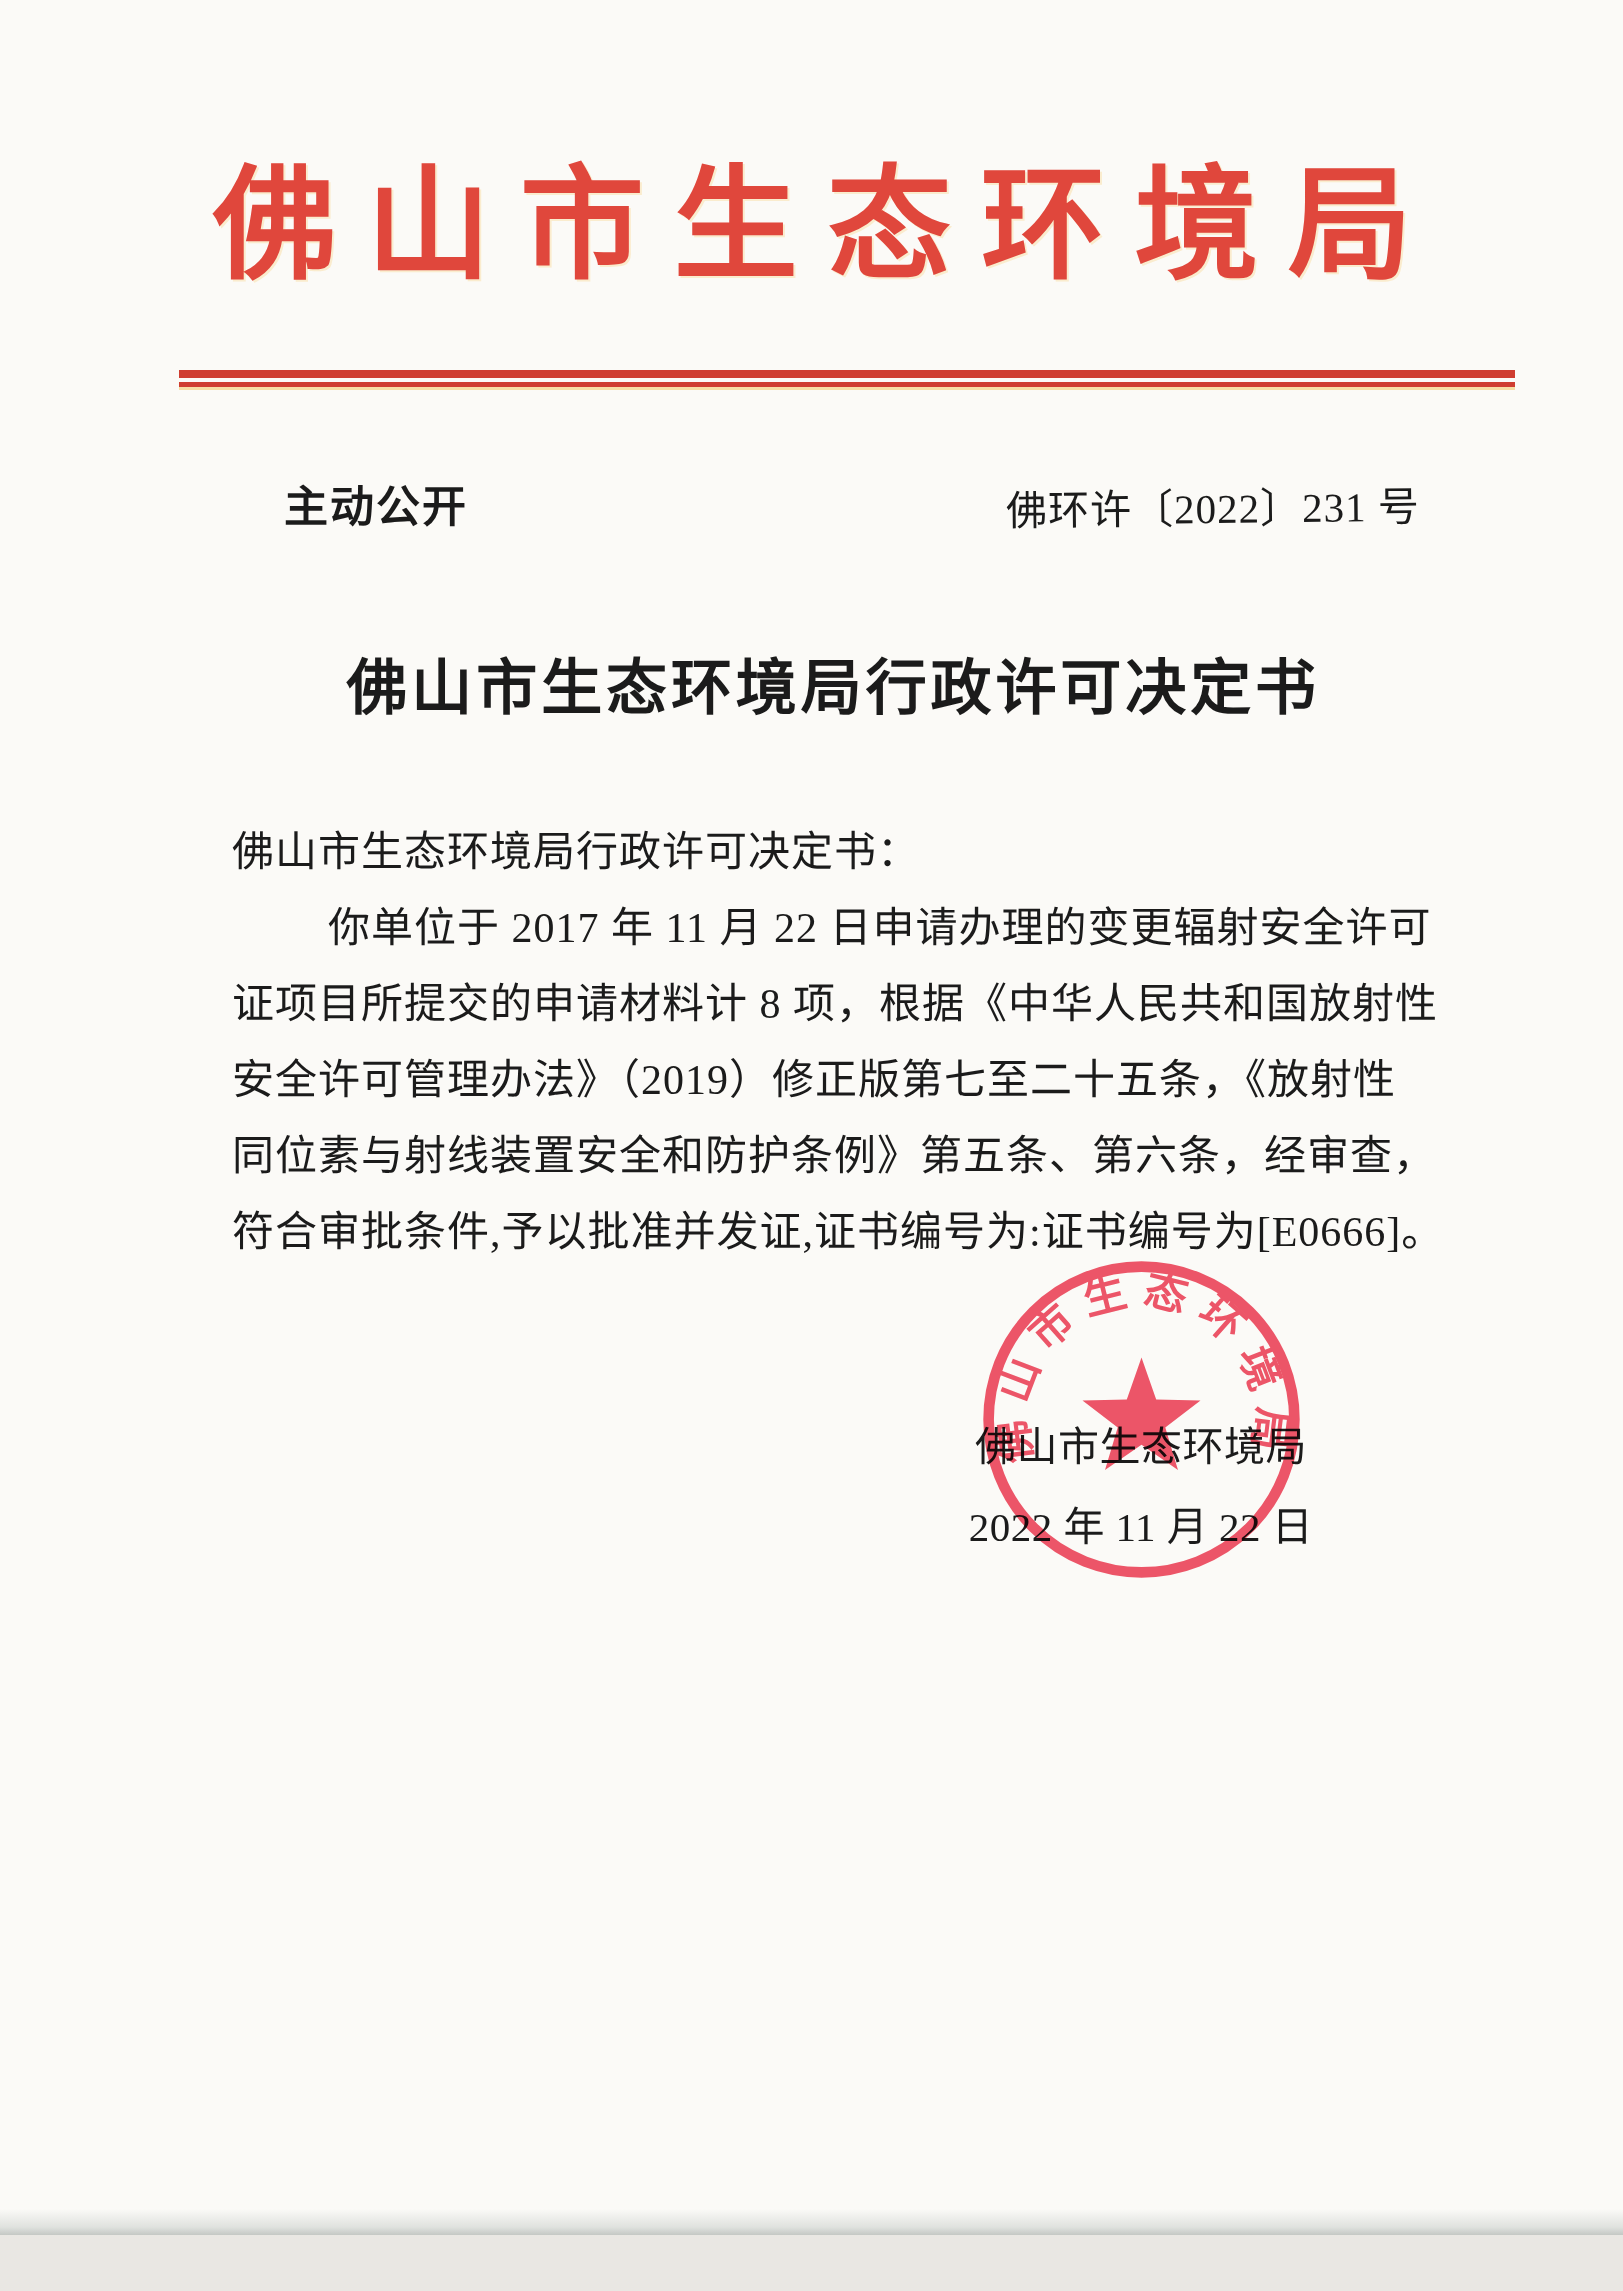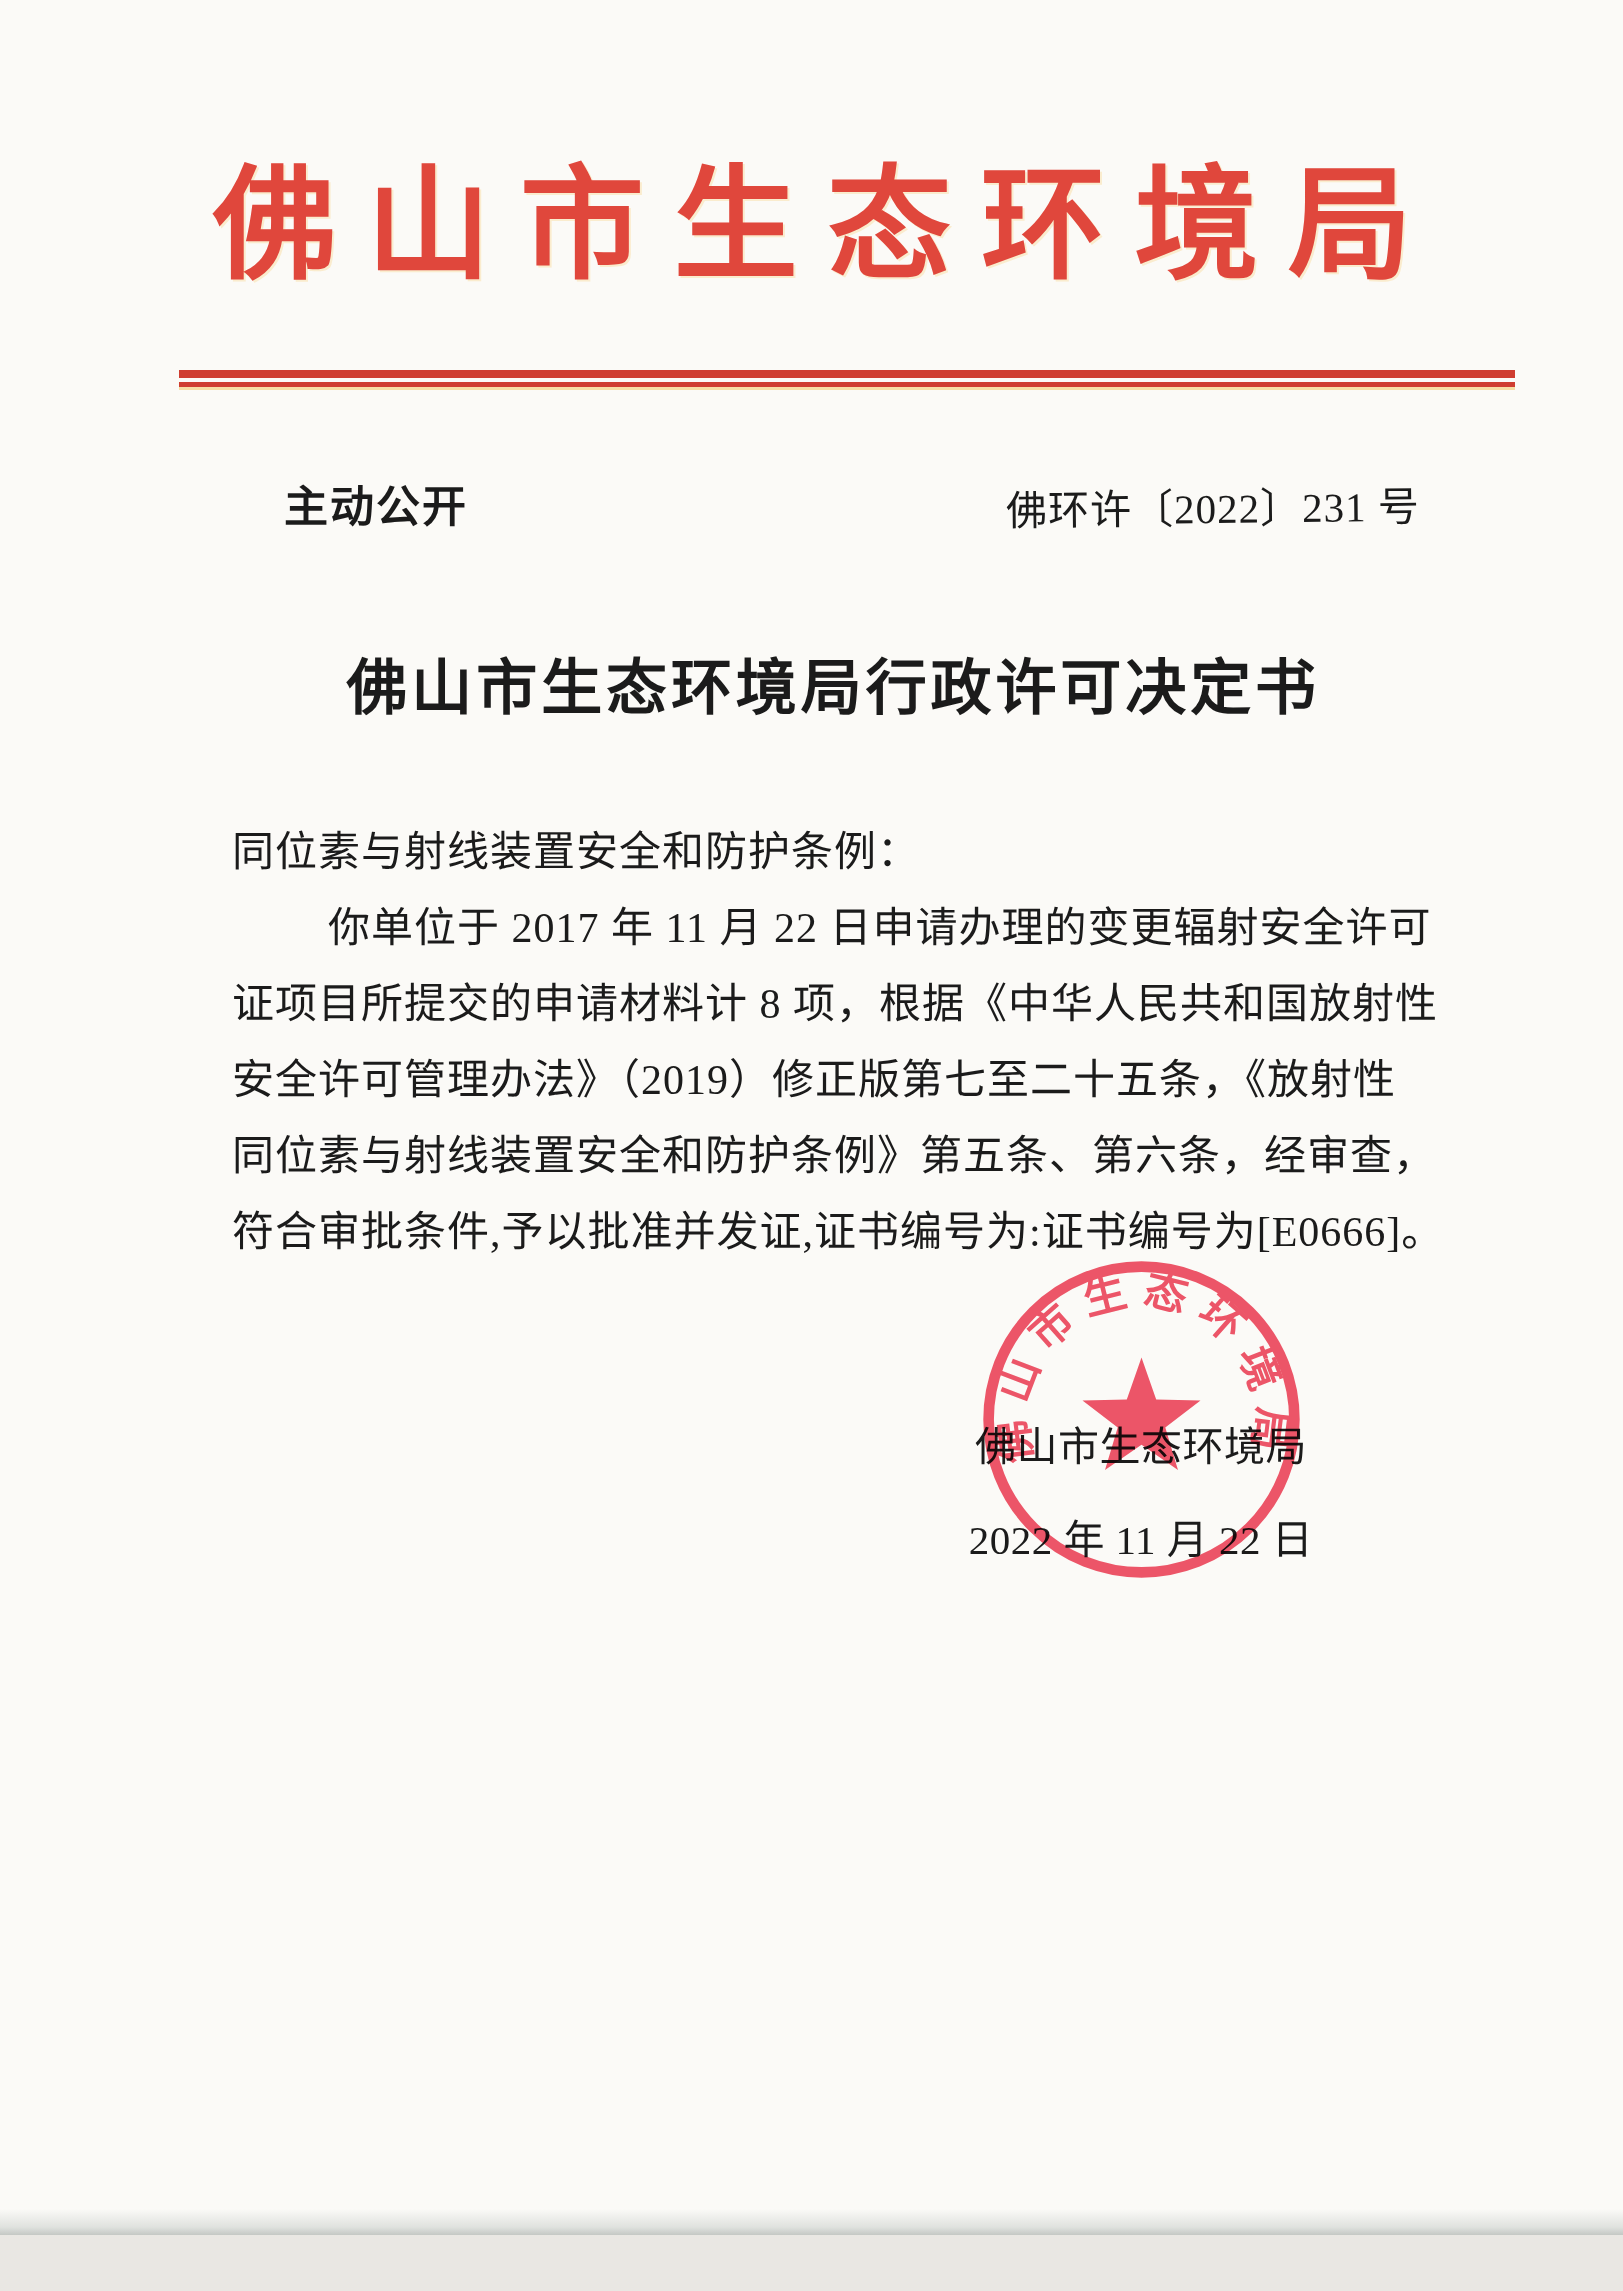--- a/index.html
+++ b/index.html
@@ -124,21 +124,21 @@
     text-align: center;
     z-index: 2;
   }
   .signer {
     font-size: 41px;
     letter-spacing: 0.5px;
     line-height: 51px;
     white-space: nowrap;
   }
   .sign-date {
-    margin-top: 42px;
+    margin-top: 29px;
     font-size: 41px;
     letter-spacing: 0.5px;
     line-height: 51px;
     white-space: nowrap;
   }
   .seal {
     position: absolute;
     left: 977px;
     top: 1255px;
     width: 329px;
@@ -168,21 +168,21 @@
   </div>
 
   <div class="meta-row">
     <span class="disclosure">主动公开</span>
     <span class="doc-number">佛环许〔2022〕231 号</span>
   </div>
 
   <h1 class="doc-title">佛山市生态环境局行政许可决定书</h1>
 
   <div class="body-text">
-    <p class="salutation">同位素与射线装置安全和防护条例：</p>
+    <p class="salutation">佛山市生态环境局行政许可决定书：</p>
     <p class="body-line indent">你单位于 2017 年 11 月 22 日申请办理的变更辐射安全许可</p>
     <p class="body-line">证项目所提交的申请材料计 8 项，根据《中华人民共和国放射性</p>
     <p class="body-line">安全许可管理办法》（2019）修正版第七至二十五条，《放射性</p>
     <p class="body-line">同位素与射线装置安全和防护条例》第五条、第六条，经审查，</p>
     <p class="body-line">符合审批条件,予以批准并发证,证书编号为:证书编号为[E0666]。</p>
   </div>
 
   <div class="signature-block">
     <div class="signer">佛山市生态环境局</div>
     <div class="sign-date">2022 年 11 月 22 日</div>

